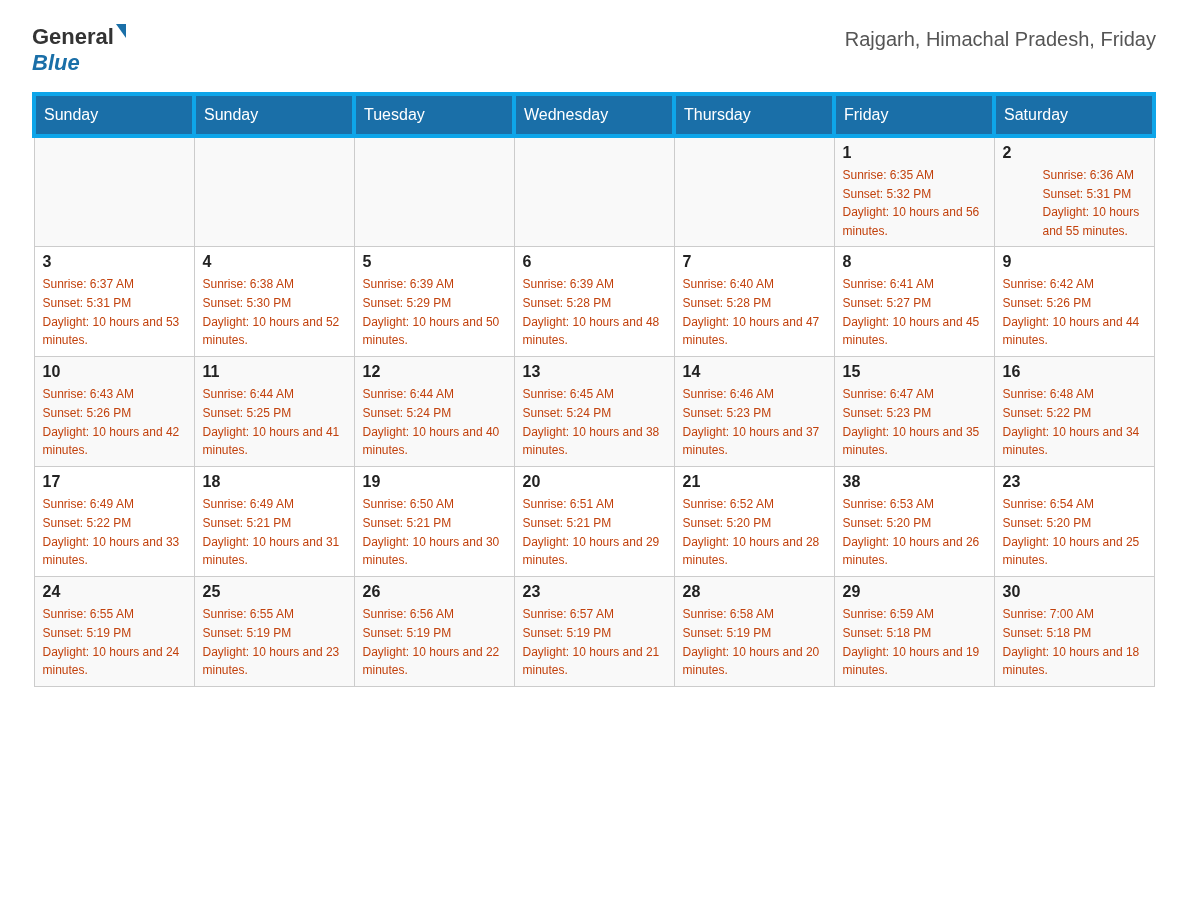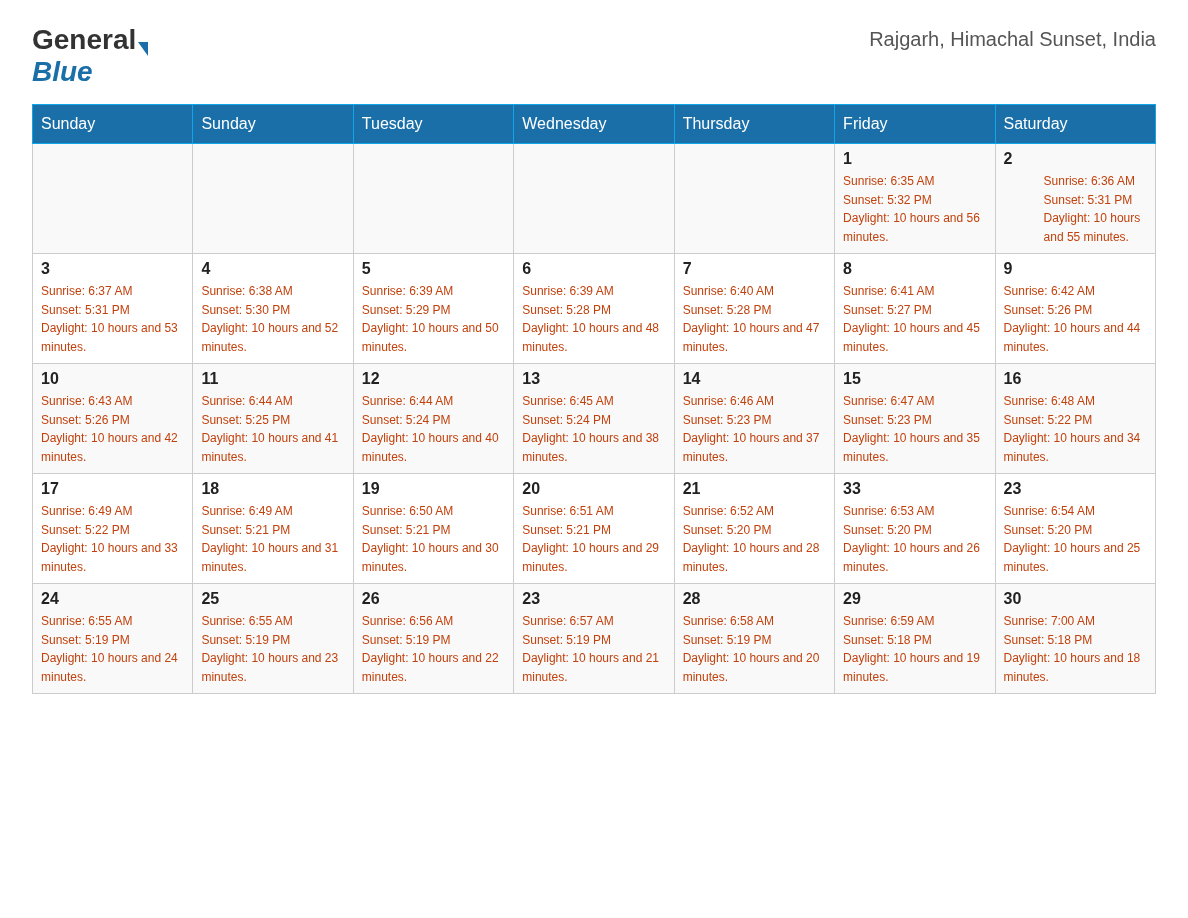--- a/index.html
+++ b/index.html
@@ -16,25 +16,25 @@
       align-items: flex-start;
       justify-content: space-between;
       margin-bottom: 16px;
     }
     .logo-area {
       display: flex;
       flex-direction: column;
       align-items: flex-start;
     }
     .logo-text {
-      font-size: 28px;
+      font-size: 22px;
       font-weight: bold;
       color: #333;
       display: flex;
-      align-items: flex-end;
+      align-items: flex-start;
     }
     .logo-general { color: #333; }
     .logo-arrow {
       display: inline-block;
       width: 0;
       height: 0;
       border-left: 10px solid transparent;
       border-right: 0px solid transparent;
       border-top: 14px solid #1a6fa8;
       margin: 0 2px;
@@ -60,21 +60,21 @@
       border-collapse: collapse;
       table-layout: fixed;
     }
     .calendar-table thead tr th {
       background-color: #1a6fa8;
       color: #fff;
       font-size: 16px;
       font-weight: normal;
       padding: 10px 8px;
       text-align: left;
-      border: 1px solid #0ea5e9;
+      border: 4px solid #0ea5e9;
       margin-left: 28px;
     }
     .calendar-table tbody tr td {
       border: 1px solid #ccc;
       vertical-align: top;
       padding: 6px 8px;
       height: 110px;
     }
     .calendar-table tbody tr:nth-child(odd) td {
       background-color: #f9f9f9;
@@ -108,21 +108,21 @@
     <div class="logo-text">
       <span class="logo-general">General</span>
       <span class="logo-arrow"></span>
       <br>
     </div>
     <div class="logo-text">
       <span class="logo-blue">Blue</span>
     </div>
   </div>
   <div class="title-area">
-    <div class="location-subtitle">Rajgarh, Himachal Sunset, India</div>
+    <div class="location-subtitle">Rajgarh, Himachal Pradesh, Friday</div>
   </div>
 </div>
 
 <table class="calendar-table">
   <thead>
     <tr>
     <th>Sunday</th>
         <th>Sunday</th>
         <th>Tuesday</th>
         <th>Wednesday</th>
@@ -264,21 +264,21 @@
 Sunset: 5:21 PM
 Daylight: 10 hours and 29 minutes.</div>
         </td>
         <td>
           <div class="day-number">21</div>
           <div class="day-info" style="white-space: pre-line;">Sunrise: 6:52 AM
 Sunset: 5:20 PM
 Daylight: 10 hours and 28 minutes.</div>
         </td>
         <td>
-          <div class="day-number">33</div>
+          <div class="day-number">38</div>
           <div class="day-info" style="white-space: pre-line;">Sunrise: 6:53 AM
 Sunset: 5:20 PM
 Daylight: 10 hours and 26 minutes.</div>
         </td>
         <td>
           <div class="day-number">23</div>
           <div class="day-info" style="white-space: pre-line;">Sunrise: 6:54 AM
 Sunset: 5:20 PM
 Daylight: 10 hours and 25 minutes.</div>
         </td>

